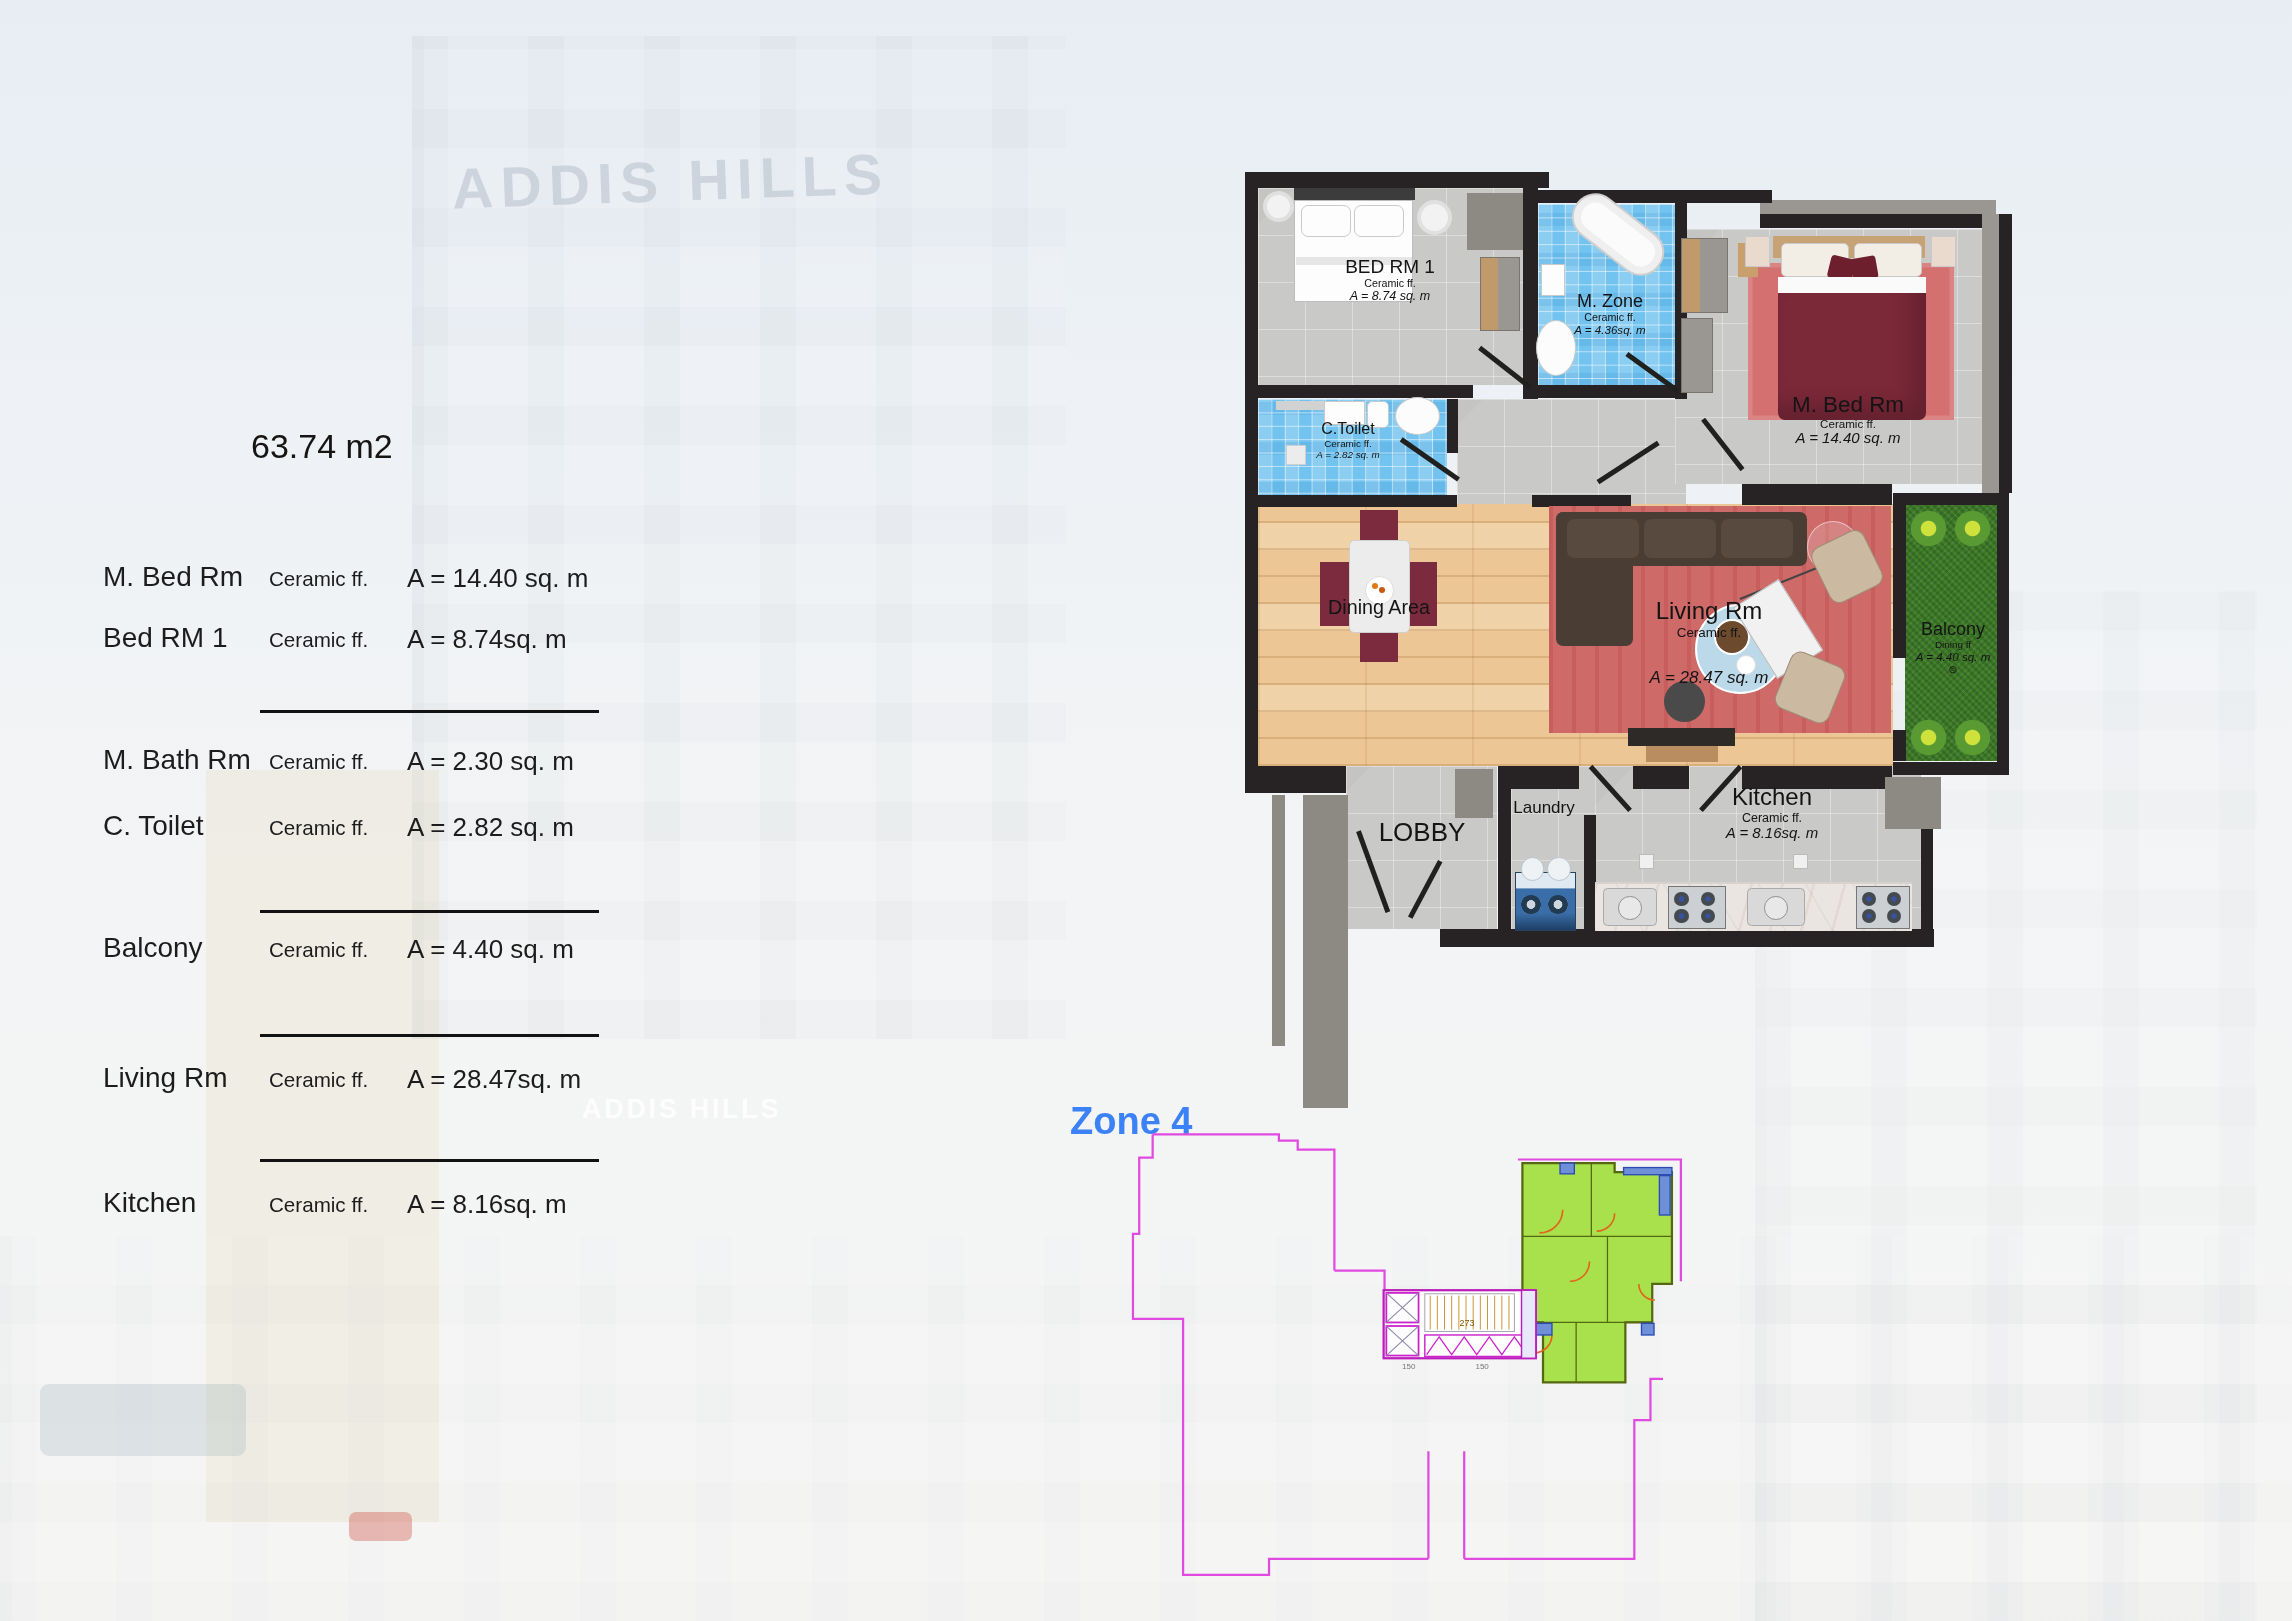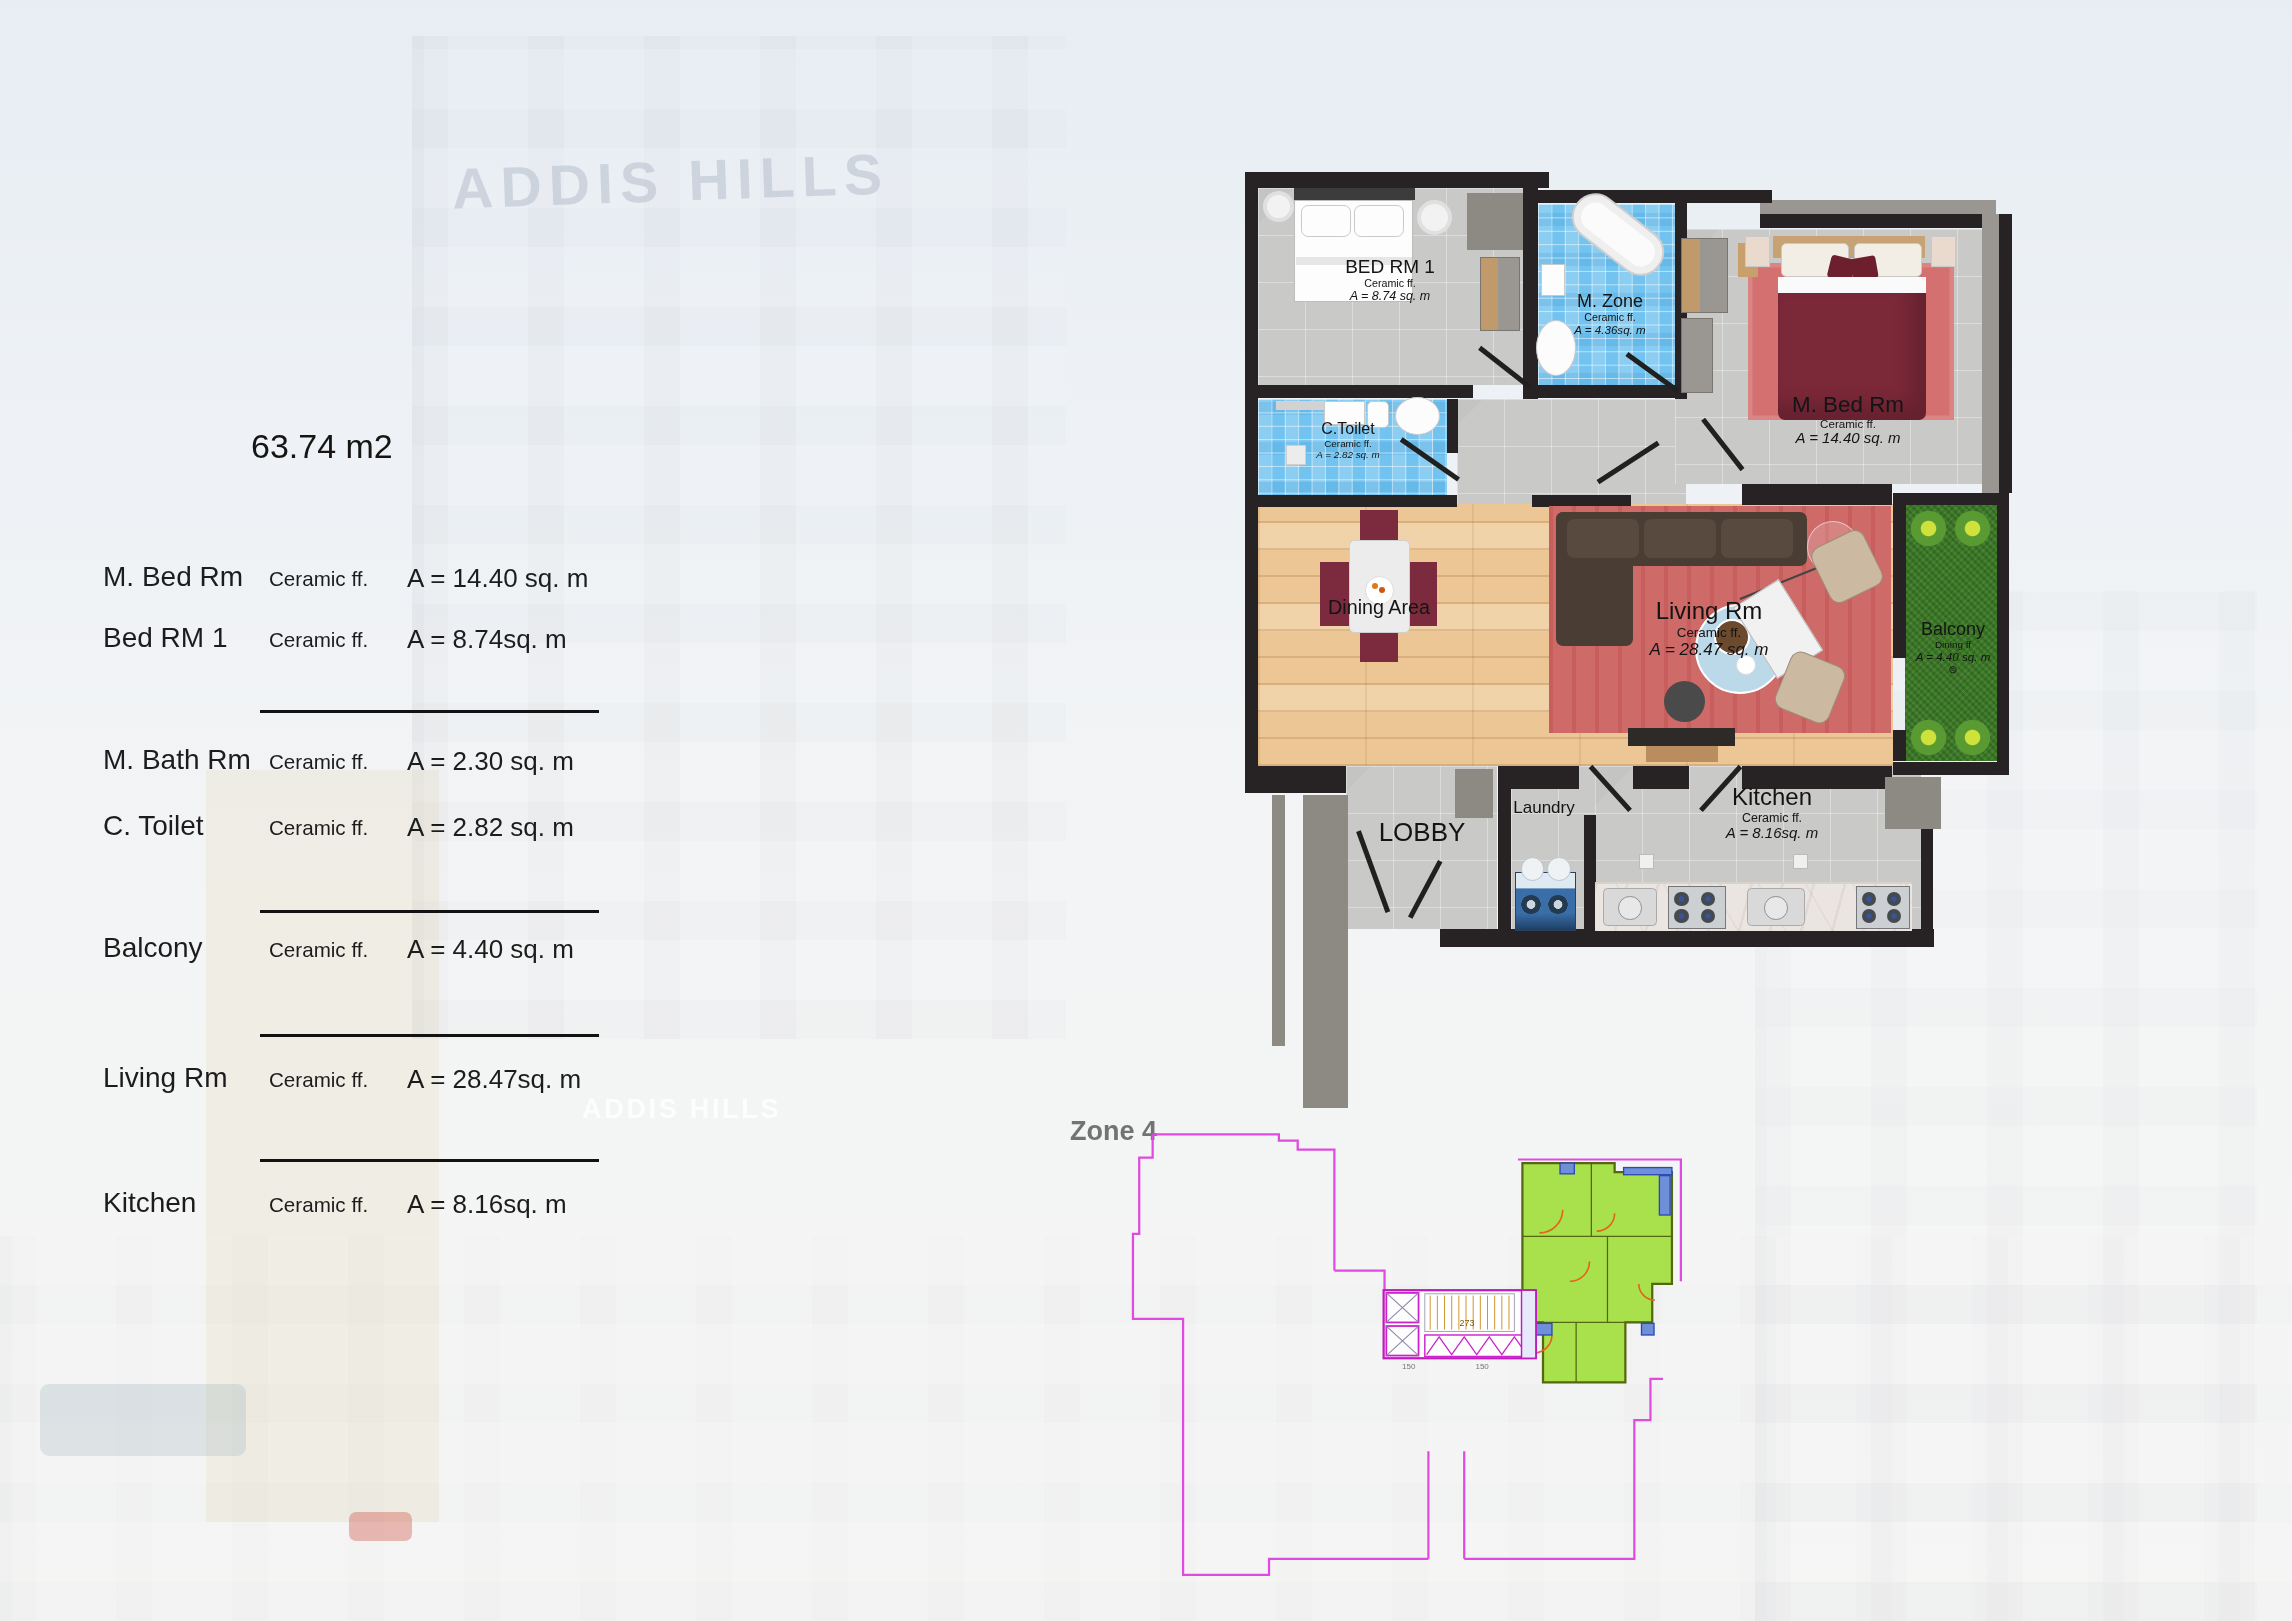--- a/index.html
+++ b/index.html
@@ -59,21 +59,21 @@
   .rug2{position:absolute;background:#ce6a68;
      background-image:repeating-linear-gradient(90deg,rgba(180,60,60,.25) 0 4.5px,transparent 4.5px 23px);}
   .door{position:absolute;background:#20201f;}
   .rlabel{position:absolute;text-align:center;transform:translateX(-50%);line-height:1.12;color:#141414;white-space:nowrap;}
   .rfin{font-size:10.7px;}
   .rarea{font-style:italic;}
   .white-fix{position:absolute;background:#fdfdfd;border:1.8px solid #c9c9c9;}
   .circle{border-radius:50%;}
   .burner{position:absolute;width:14.3px;height:14.3px;border-radius:50%;background:radial-gradient(circle,#3653a0 0 25%,#454a50 28% 70%,#2c3036 72%);}
 
-  .zone-label{font-size:27px;font-weight:bold;color:#737373;margin-top:16px;}
+  .zone-label{font-size:38px;font-weight:bold;color:#3b82f6;}
 </style>
 </head>
 <body>
 
 <div id="stage">
 
   <div class="abs bg-bldg" style="left:412px;top:36px;width:654px;height:1003px;"></div>
   <div class="abs bg-bldg" style="left:1755px;top:591px;width:502px;height:1030px;opacity:.35;"></div>
   <div class="abs bg-soft" style="left:206px;top:770px;width:233px;height:752px;background:rgba(224,204,156,.18);"></div>
   <div class="abs bg-bldg" style="left:0;top:1236px;width:2293px;height:385px;opacity:.3;"></div>
@@ -303,21 +303,21 @@
       <div style="font-size:22.4px;">M. Bed Rm</div>
       <div class="rfin" style="font-size:11.6px;">Ceramic ff.</div>
       <div class="rarea" style="font-size:15px;">A = 14.40 sq. m</div>
     </div>
     <div class="rlabel" style="left:134px;top:439px;">
       <div style="font-size:19.7px;">Dining Area</div>
     </div>
     <div class="rlabel" style="left:464px;top:441px;">
       <div style="font-size:24px;">Living Rm</div>
       <div class="rfin" style="font-size:13.4px;">Ceramic ff.</div>
-      <div class="rarea" style="font-size:17px;">A = 28.47 sq. m</div>
+      <div class="rarea" style="font-size:17px;margin-top:28px;">A = 28.47 sq. m</div>
     </div>
     <div class="rlabel" style="left:708px;top:462px;">
       <div style="font-size:18px;">Balcony</div>
       <div class="rfin" style="font-size:9.9px;">Dining ff</div>
       <div class="rarea" style="font-size:11.6px;">A = 4.40 sq. m</div>
       <div style="font-size:10.7px;">⊜</div>
     </div>
     <div class="rlabel" style="left:177px;top:661px;">
       <div style="font-size:26px;">LOBBY</div>
     </div>

